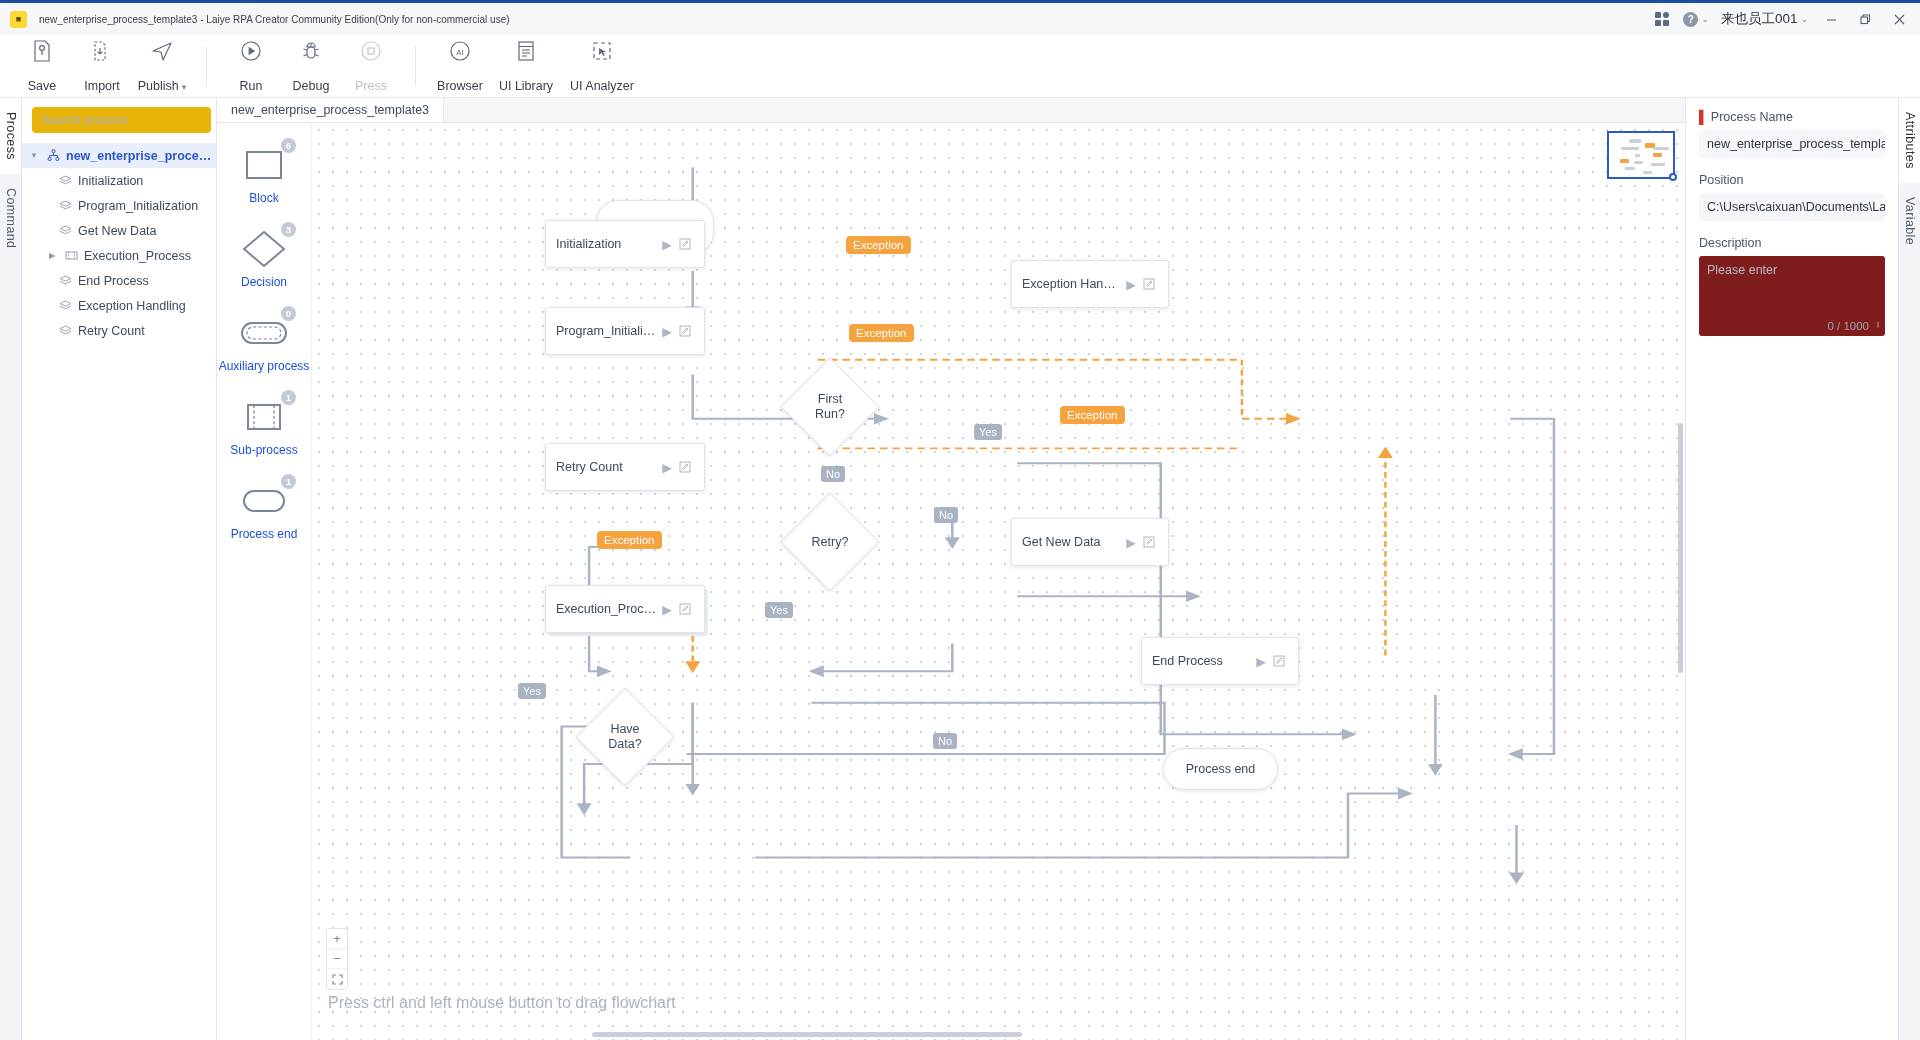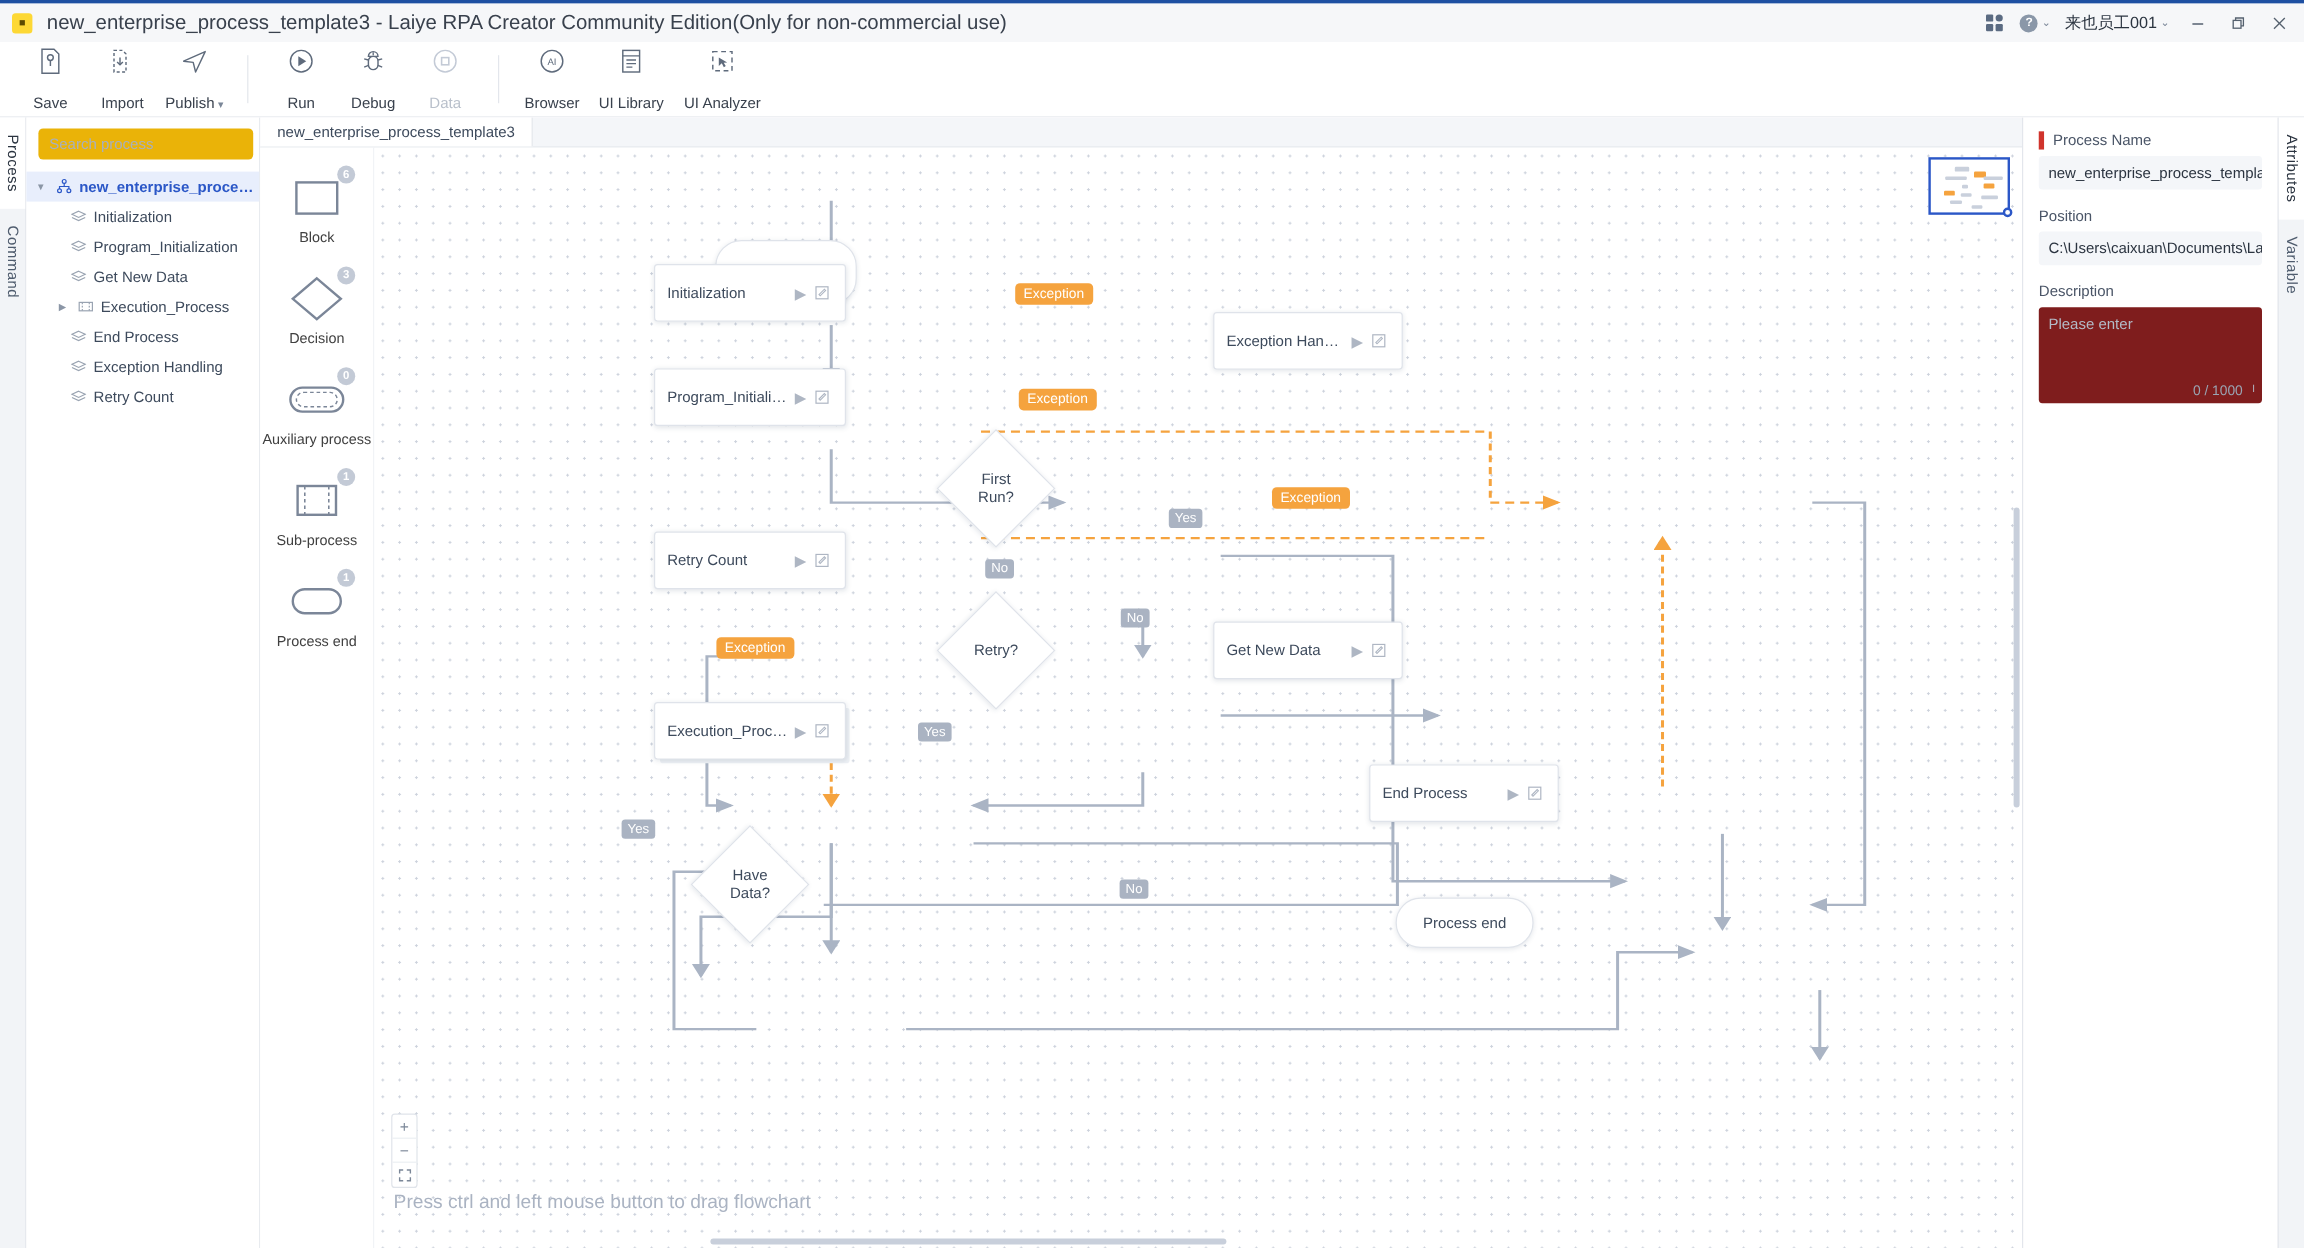--- a/index.html
+++ b/index.html
@@ -11,21 +11,21 @@
   }
   .app { position:relative; width:1920px; height:1040px; display:flex; flex-direction:column;
          border-top:3px solid #1e50a2; }
 
   
   .titlebar { height:32px; background:#f6f7f9; display:flex; align-items:center;
               padding:0 0 0 10px; flex:0 0 32px; position:relative; }
   .app-logo { width:17px; height:17px; border-radius:3px; background:#fdd835;
               display:flex; align-items:center; justify-content:center;
               font-size:9px; color:#5c4b00; font-weight:bold; flex:0 0 auto; }
-  .title-text { margin-left:12px; font-size:17px; color:#39414d; white-space:nowrap; }
+  .title-text { margin-left:12px; font-size:10px; color:#39414d; white-space:nowrap; }
   .title-right { margin-left:auto; display:flex; align-items:center; gap:0; padding-right:4px; }
   .tb-btn { height:32px; min-width:30px; display:flex; align-items:center; justify-content:center;
             color:#5a6madd; color:#5b6b82; padding:0 6px; }
   .grid-icon { display:grid; grid-template-columns:6px 6px; grid-template-rows:6px 6px; gap:2px; }
   .grid-icon i { background:#5b6b82; display:block; border-radius:1px; }
   .grid-icon i.r { border-radius:50%; background:#5b6b82; }
   .help-circ { width:15px; height:15px; border-radius:50%; background:#8a97a8; color:#fff;
                font-size:10px; display:flex; align-items:center; justify-content:center; font-weight:bold;}
   .caret { font-size:9px; color:#7b8798; margin-left:3px; }
   .user-name { font-size:13.5px; color:#2b3440; }
@@ -83,21 +83,21 @@
 
   .palette { width:95px; flex:0 0 95px; background:#fff; border-right:1px solid #eef0f4;
              padding-top:22px; display:flex; flex-direction:column; align-items:center; gap:24px; }
   .pal-item { width:86px; display:flex; flex-direction:column; align-items:center; gap:6px;
               position:relative; }
   .pal-shape { position:relative; width:52px; height:40px; display:flex; align-items:center;
                justify-content:center; }
   .pal-badge { position:absolute; top:-7px; right:-6px; width:15px; height:15px; border-radius:50%;
                background:#c3cad6; color:#fff; font-size:9.5px; display:flex; align-items:center;
                justify-content:center; font-weight:bold; }
-  .pal-lbl { font-size:12px; color:#404040; white-space:nowrap; }
+  .pal-lbl { font-size:12px; color:#1d4ed8; white-space:nowrap; }
 
   .canvas { flex:1; position:relative; overflow:hidden;
             background-color:#ffffff;
             background-image:radial-gradient(#ccd2dc 1px, transparent 1px);
             background-size:14px 14px; }
 
   .flow { position:absolute; left:0; top:0; width:100%; height:100%; }
   .node { position:absolute; background:#fff; border:1px solid #dfe3ea; border-radius:3px;
           box-shadow:0 1px 4px rgba(40,60,90,.13); display:flex; align-items:center;
           font-size:12.5px; color:#3d4a5c; padding:0 10px; }
@@ -254,21 +254,21 @@
       </span>
       <span class="lbl">Debug</span>
     </div>
     <div class="tool disabled">
       <span class="ic">
         <svg class="i" width="22" height="22" viewBox="0 0 22 22">
           <circle cx="11" cy="11" r="9" fill="none" stroke="#c3cad6" stroke-width="1.2"></circle>
           <rect x="8" y="8" width="6" height="6" fill="none" stroke="#c3cad6" stroke-width="1.3"></rect>
         </svg>
       </span>
-      <span class="lbl">Data</span>
+      <span class="lbl">Press</span>
     </div>
     <div class="tool-sep"></div>
     <div class="tool">
       <span class="ic">
         <svg class="i" width="22" height="22" viewBox="0 0 22 22">
           <circle cx="11" cy="11" r="9" fill="none" stroke="#5f6b7c" stroke-width="1.2"></circle>
           <text x="11" y="14.5" font-size="8" fill="#5f6b7c" text-anchor="middle" font-family="Liberation Sans, sans-serif">AI</text>
         </svg>
       </span>
       <span class="lbl">Browser</span>

